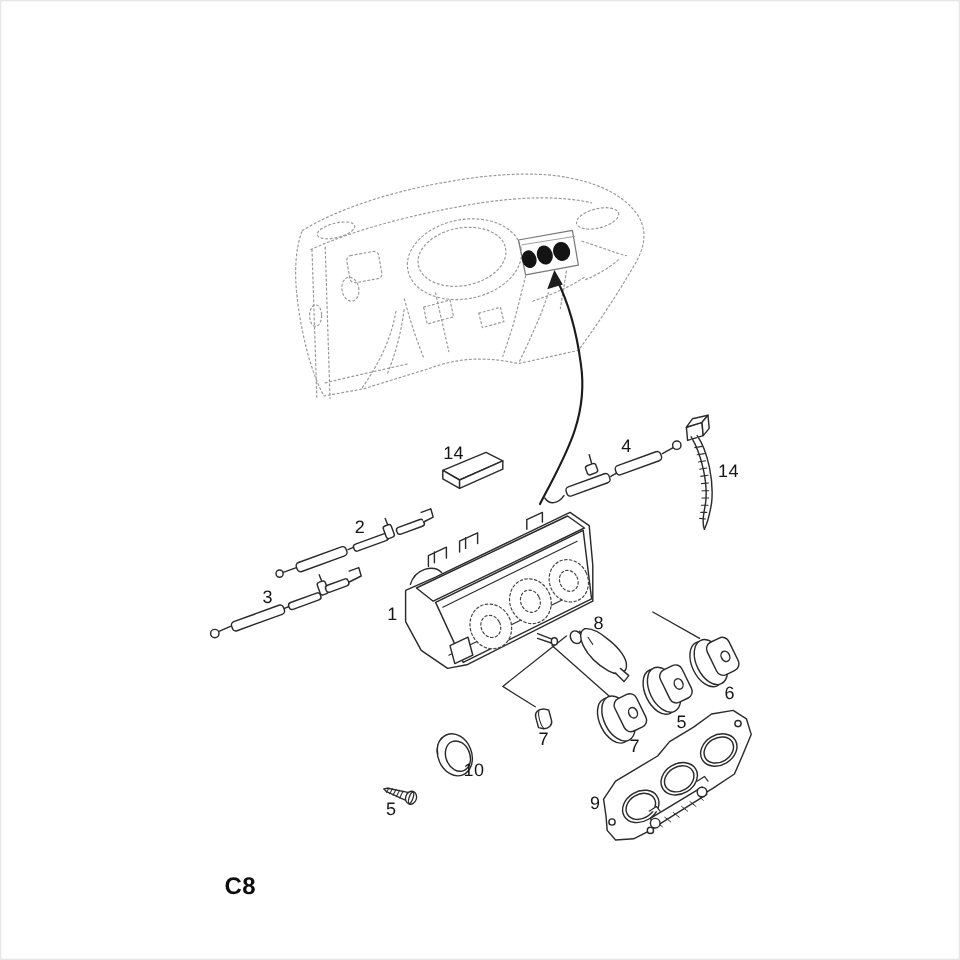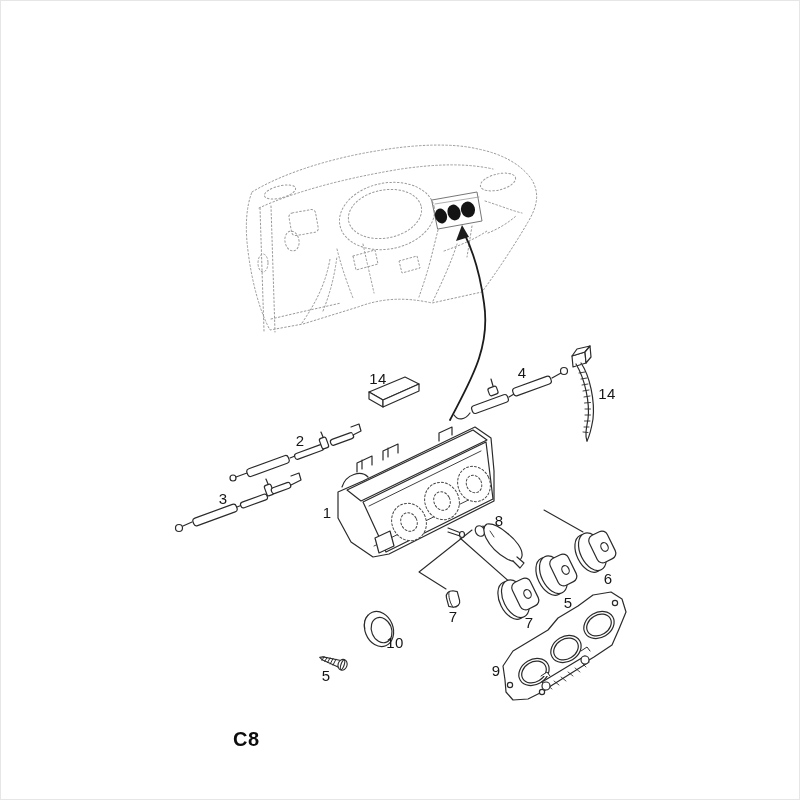--- a/index.html
+++ b/index.html
@@ -6,21 +6,21 @@
   body{width:800px;height:800px;font-family:"Liberation Sans",sans-serif;}
   .page{position:relative;width:798px;height:798px;background:#ffffff;border:1px solid #e6e6e6;overflow:hidden;}
   .diagram-svg{position:absolute;left:0;top:0;width:800px;height:800px;}
   .labels-layer{position:absolute;left:0;top:0;width:100%;height:100%;pointer-events:none;}
   .part-label{
     position:absolute;transform:translate(-50%,-50%);
     font-size:15px;line-height:1;color:#161616;letter-spacing:.3px;
   }
   .figure-code{
     position:absolute;left:186px;top:727px;
-    font-size:20px;font-weight:700;color:#0d0d0d;letter-spacing:.5px;margin-left:46px;
+    font-size:20px;font-weight:700;color:#0d0d0d;letter-spacing:.5px;
   }
 </style>
 </head>
 <body>
 
 <div class="page">
 
   <svg class="diagram-svg" viewBox="0 0 800 800" fill="none" stroke-linecap="round" stroke-linejoin="round">
 
     <g stroke="#9a9a9a" stroke-width="1" stroke-dasharray="1.6,2.2">

